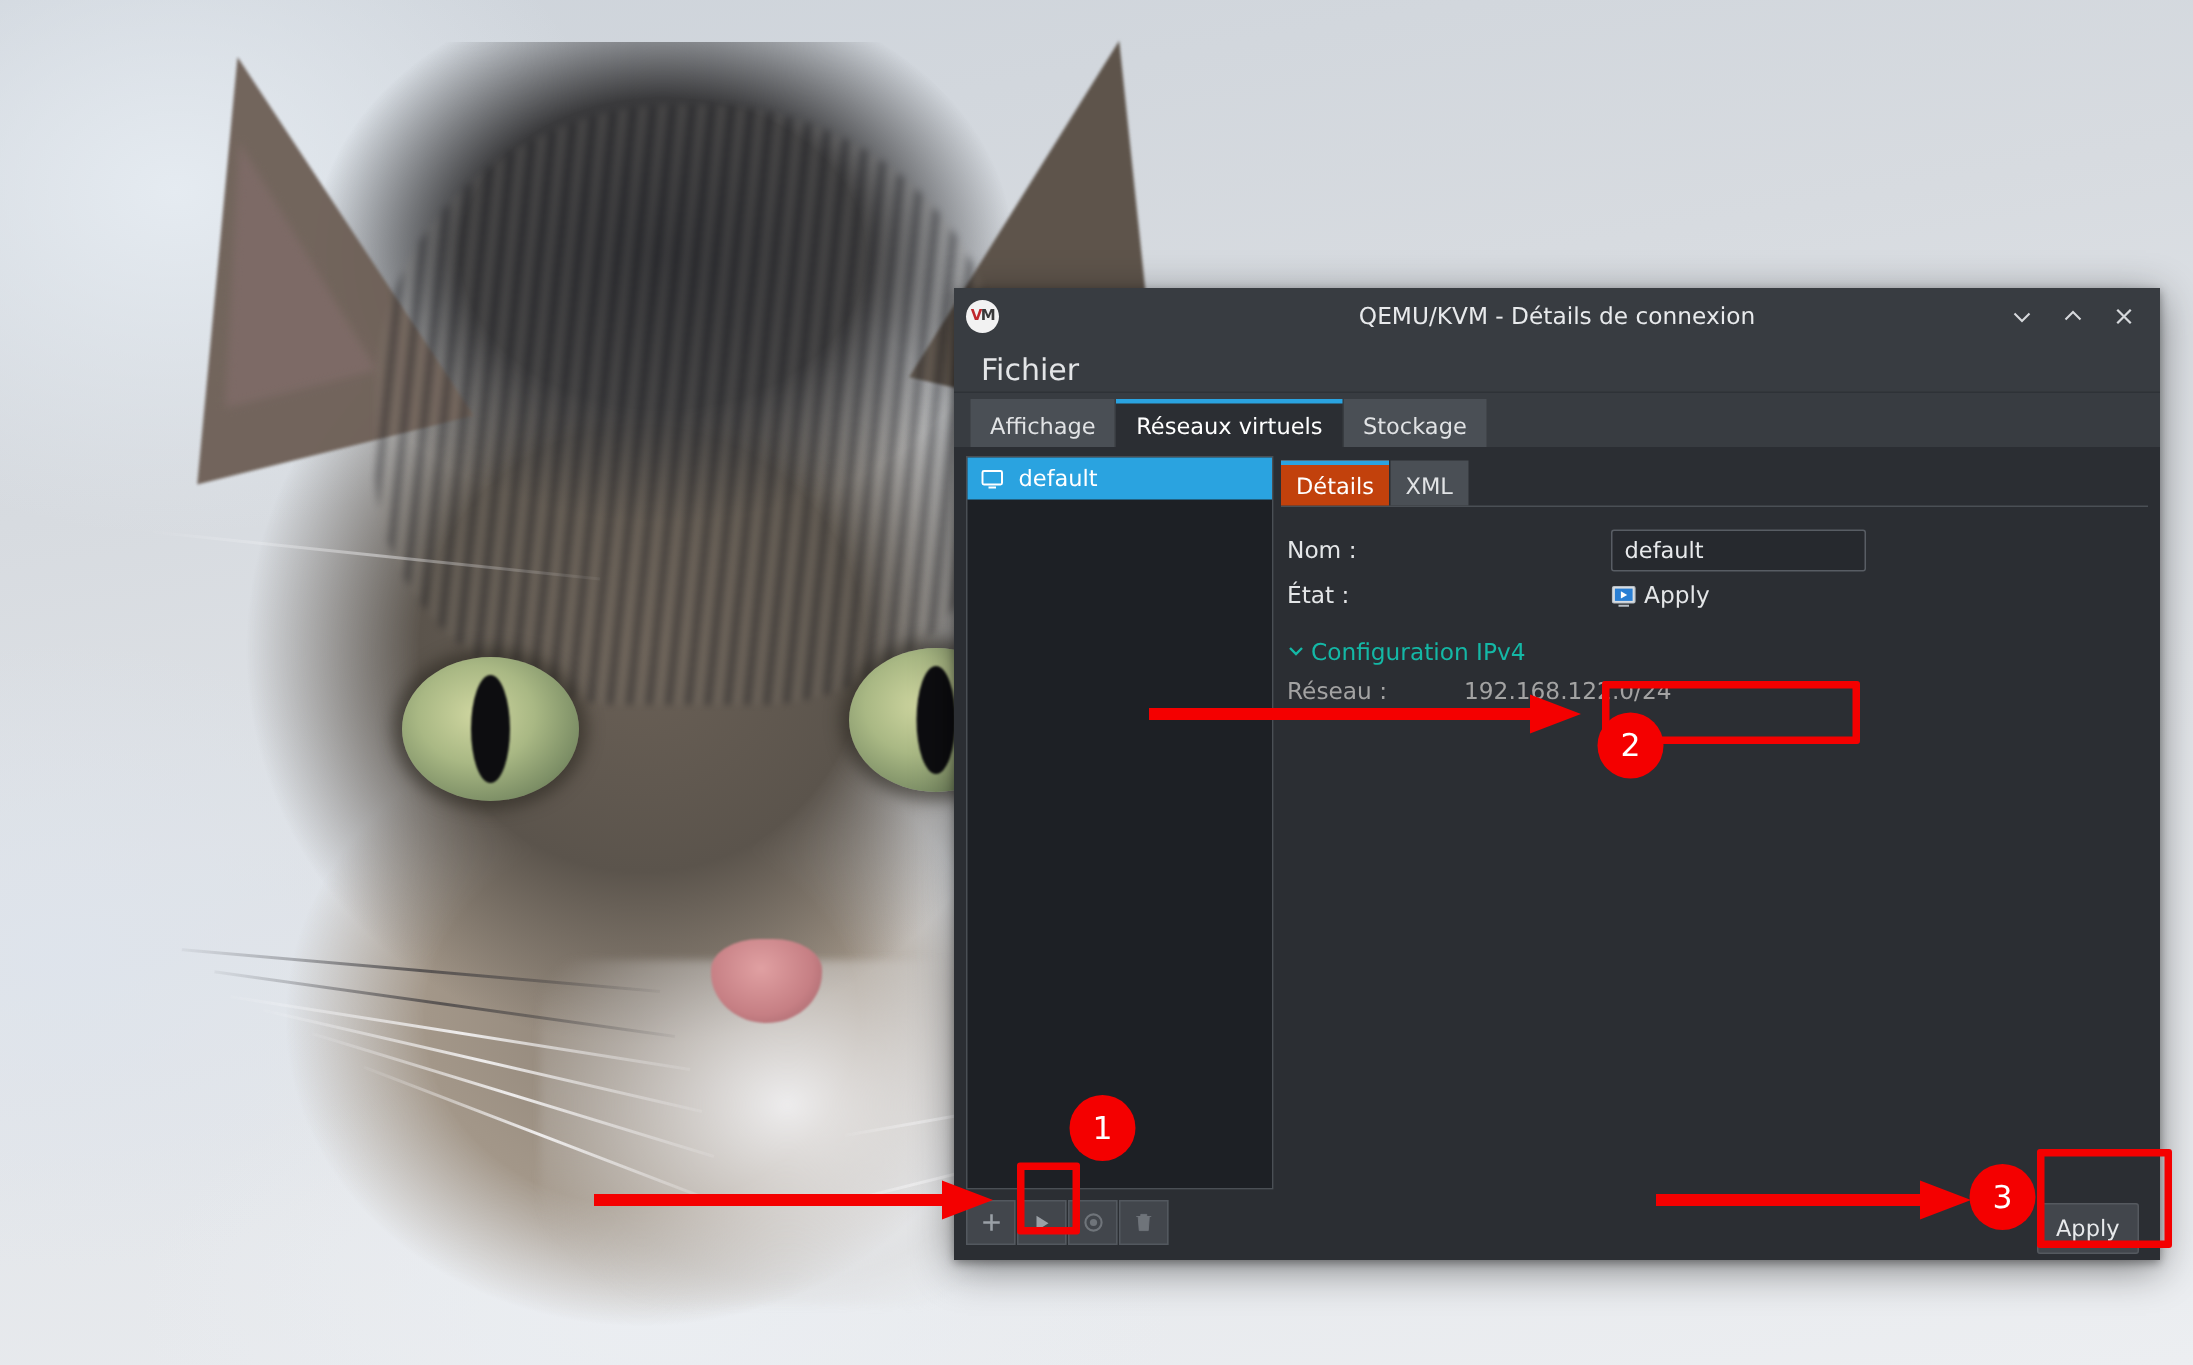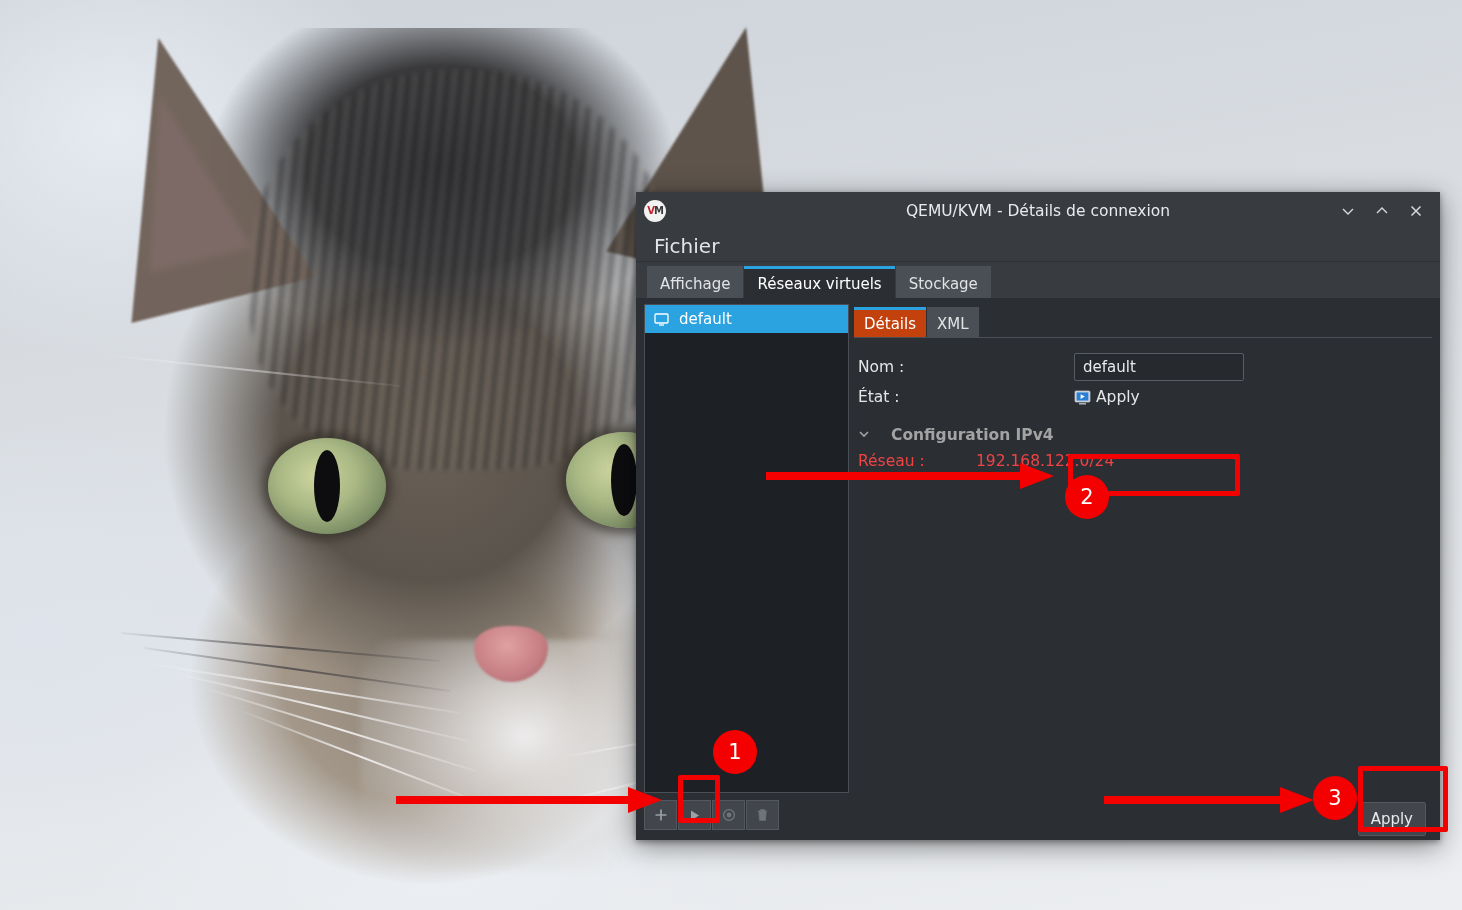--- a/index.html
+++ b/index.html
@@ -320,31 +320,31 @@
     width: 15px; height: 15px;
     background: #2aa3e0;
     border: 1px solid #2aa3e0;
     border-radius: 2px;
     display: flex; align-items: center; justify-content: center;
   }
   .chkbox svg { display: block; }
 
   .section-head {
     display: flex; align-items: center;
-    gap: 21px;
+    gap: 4px;
     font-size: 15.5px;
-    font-weight: bold;
-    color: #a3a3a3;
+    font-weight: normal;
+    color: #14b8a6;
     margin-top: 14px;
     margin-bottom: 2px;
   }
   .ip-row {
     display: flex;
     font-size: 15.5px;
-    color: #ef4444;
+    color: #a3a3a3;
     min-height: 30px;
     align-items: center;
   }
   .ip-label { width: 118px; flex: none; }
 
   .footer {
     position: absolute;
     right: 14px; bottom: 4px;
   }
   .apply-btn {

